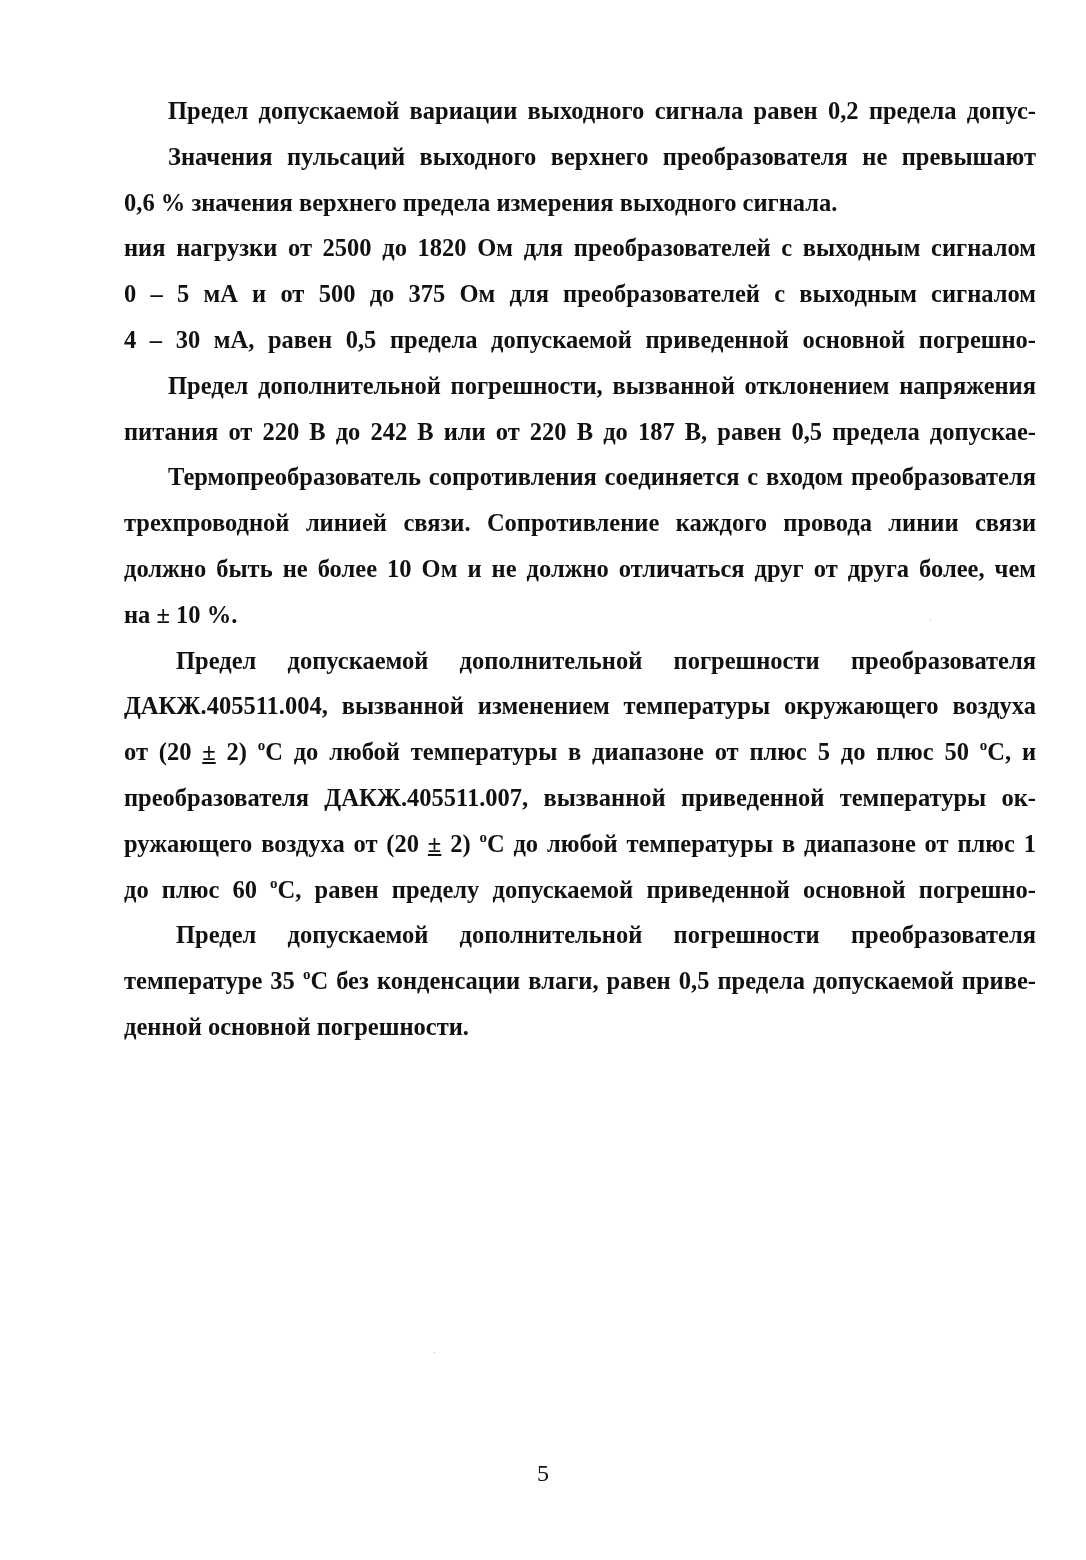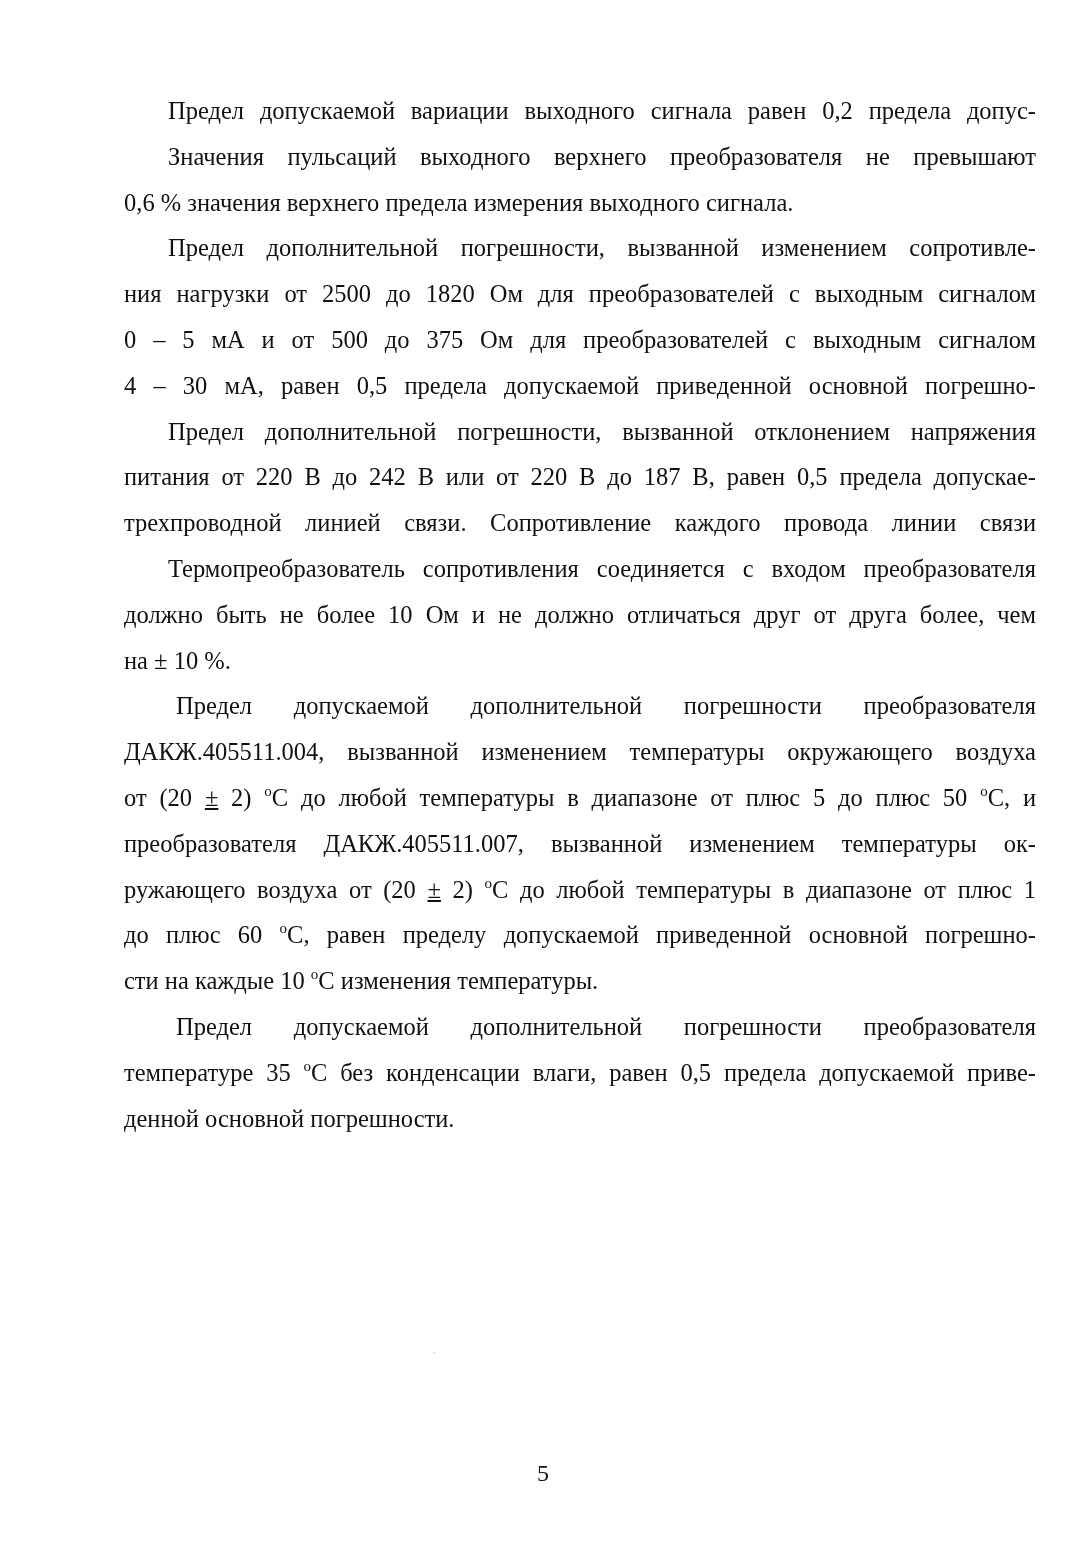--- a/index.html
+++ b/index.html
@@ -28,20 +28,21 @@
       text-align: justify;
       text-indent: 44px;
     }
     .line {
       display: block;
       white-space: nowrap;
       text-align: justify;
       text-align-last: justify;
       height: 45.8px;
       overflow: visible;
+      font-weight: bold;
     }
     .line.last {
       text-align-last: left;
     }
     .line.first {
       padding-left: 44px;
     }
     .line.first2 {
       padding-left: 52px;
     }
@@ -77,59 +78,55 @@
   <p class="para">
     <span class="line first">Предел допускаемой вариации выходного сигнала равен 0,2 предела допус-</span>
   </p>
 
   <p class="para">
     <span class="line first">Значения  пульсаций   выходного   верхнего  преобразователя не превышают</span>
     <span class="line last">0,6 %  значения верхнего предела измерения выходного сигнала.</span>
   </p>
 
   <p class="para">
-    <span class="line first">Предел  дополнительной  погрешности,  вызванной изменением сопротивле-</span>
     <span class="line">ния нагрузки от 2500  до 1820 Ом  для  преобразователей  с  выходным сигналом</span>
     <span class="line">0 – 5 мА   и  от  500  до  375 Ом для преобразователей с  выходным  сигналом</span>
     <span class="line">4 – 30 мА,   равен   0,5  предела  допускаемой приведенной основной погрешно-</span>
   </p>
 
   <p class="para">
     <span class="line first">Предел дополнительной погрешности, вызванной отклонением напряжения</span>
     <span class="line">питания  от  220 В  до  242 В или от 220 В до 187 В, равен 0,5 предела допускае-</span>
   </p>
 
   <p class="para">
+    <span class="line first">Термопреобразователь сопротивления соединяется с входом преобразователя</span>
     <span class="line">трехпроводной   линией связи. Сопротивление каждого провода линии связи</span>
-    <span class="line first">Термопреобразователь сопротивления соединяется с входом преобразователя</span>
     <span class="line">должно быть  не  более  10 Ом и не должно отличаться друг от друга более, чем</span>
     <span class="line last">на ± 10 %.</span>
   </p>
 
   <p class="para">
     <span class="line first2">
       <span>Предел    допускаемой    дополнительной    погрешности    преобразователя</span>
     </span>
     <span class="line">
       <span>ДАКЖ.405511.004, вызванной  изменением температуры окружающего воздуха</span>
     </span>
     <span class="line">
       <span>от (20 </span><span class="pm-under">±</span><span> 2) </span><sup class="deg">o</sup><span>С  до любой температуры  в  диапазоне от плюс 5 до плюс 50  </span><sup class="deg">o</sup><span>С, и</span>
     </span>
     <span class="line">
-      <span>преобразователя  ДАКЖ.405511.007, вызванной  изменением  температуры  ок-</span>
+      <span>преобразователя  ДАКЖ.405511.007, вызванной  приведенной  температуры  ок-</span>
     </span>
     <span class="line">
       <span>ружающего воздуха от (20 </span><span class="pm-under">±</span><span> 2) </span><sup class="deg">o</sup><span>С до любой температуры в диапазоне от плюс 1</span>
     </span>
     <span class="line">
       <span>до плюс 60  </span><sup class="deg">o</sup><span>С,  равен  пределу  допускаемой  приведенной  основной погрешно-</span>
-    </span>
-    <span class="line last">
-      <span>сти на каждые 10 </span><sup class="deg">o</sup><span>С изменения температуры.</span>
     </span>
   </p>
 
   <p class="para">
     <span class="line first2">
       <span>Предел    допускаемой    дополнительной    погрешности    преобразователя</span>
     </span>
     <span class="line">
       <span>температуре 35 </span><sup class="deg">o</sup><span>С без конденсации влаги, равен 0,5 предела допускаемой приве-</span>
     </span>

